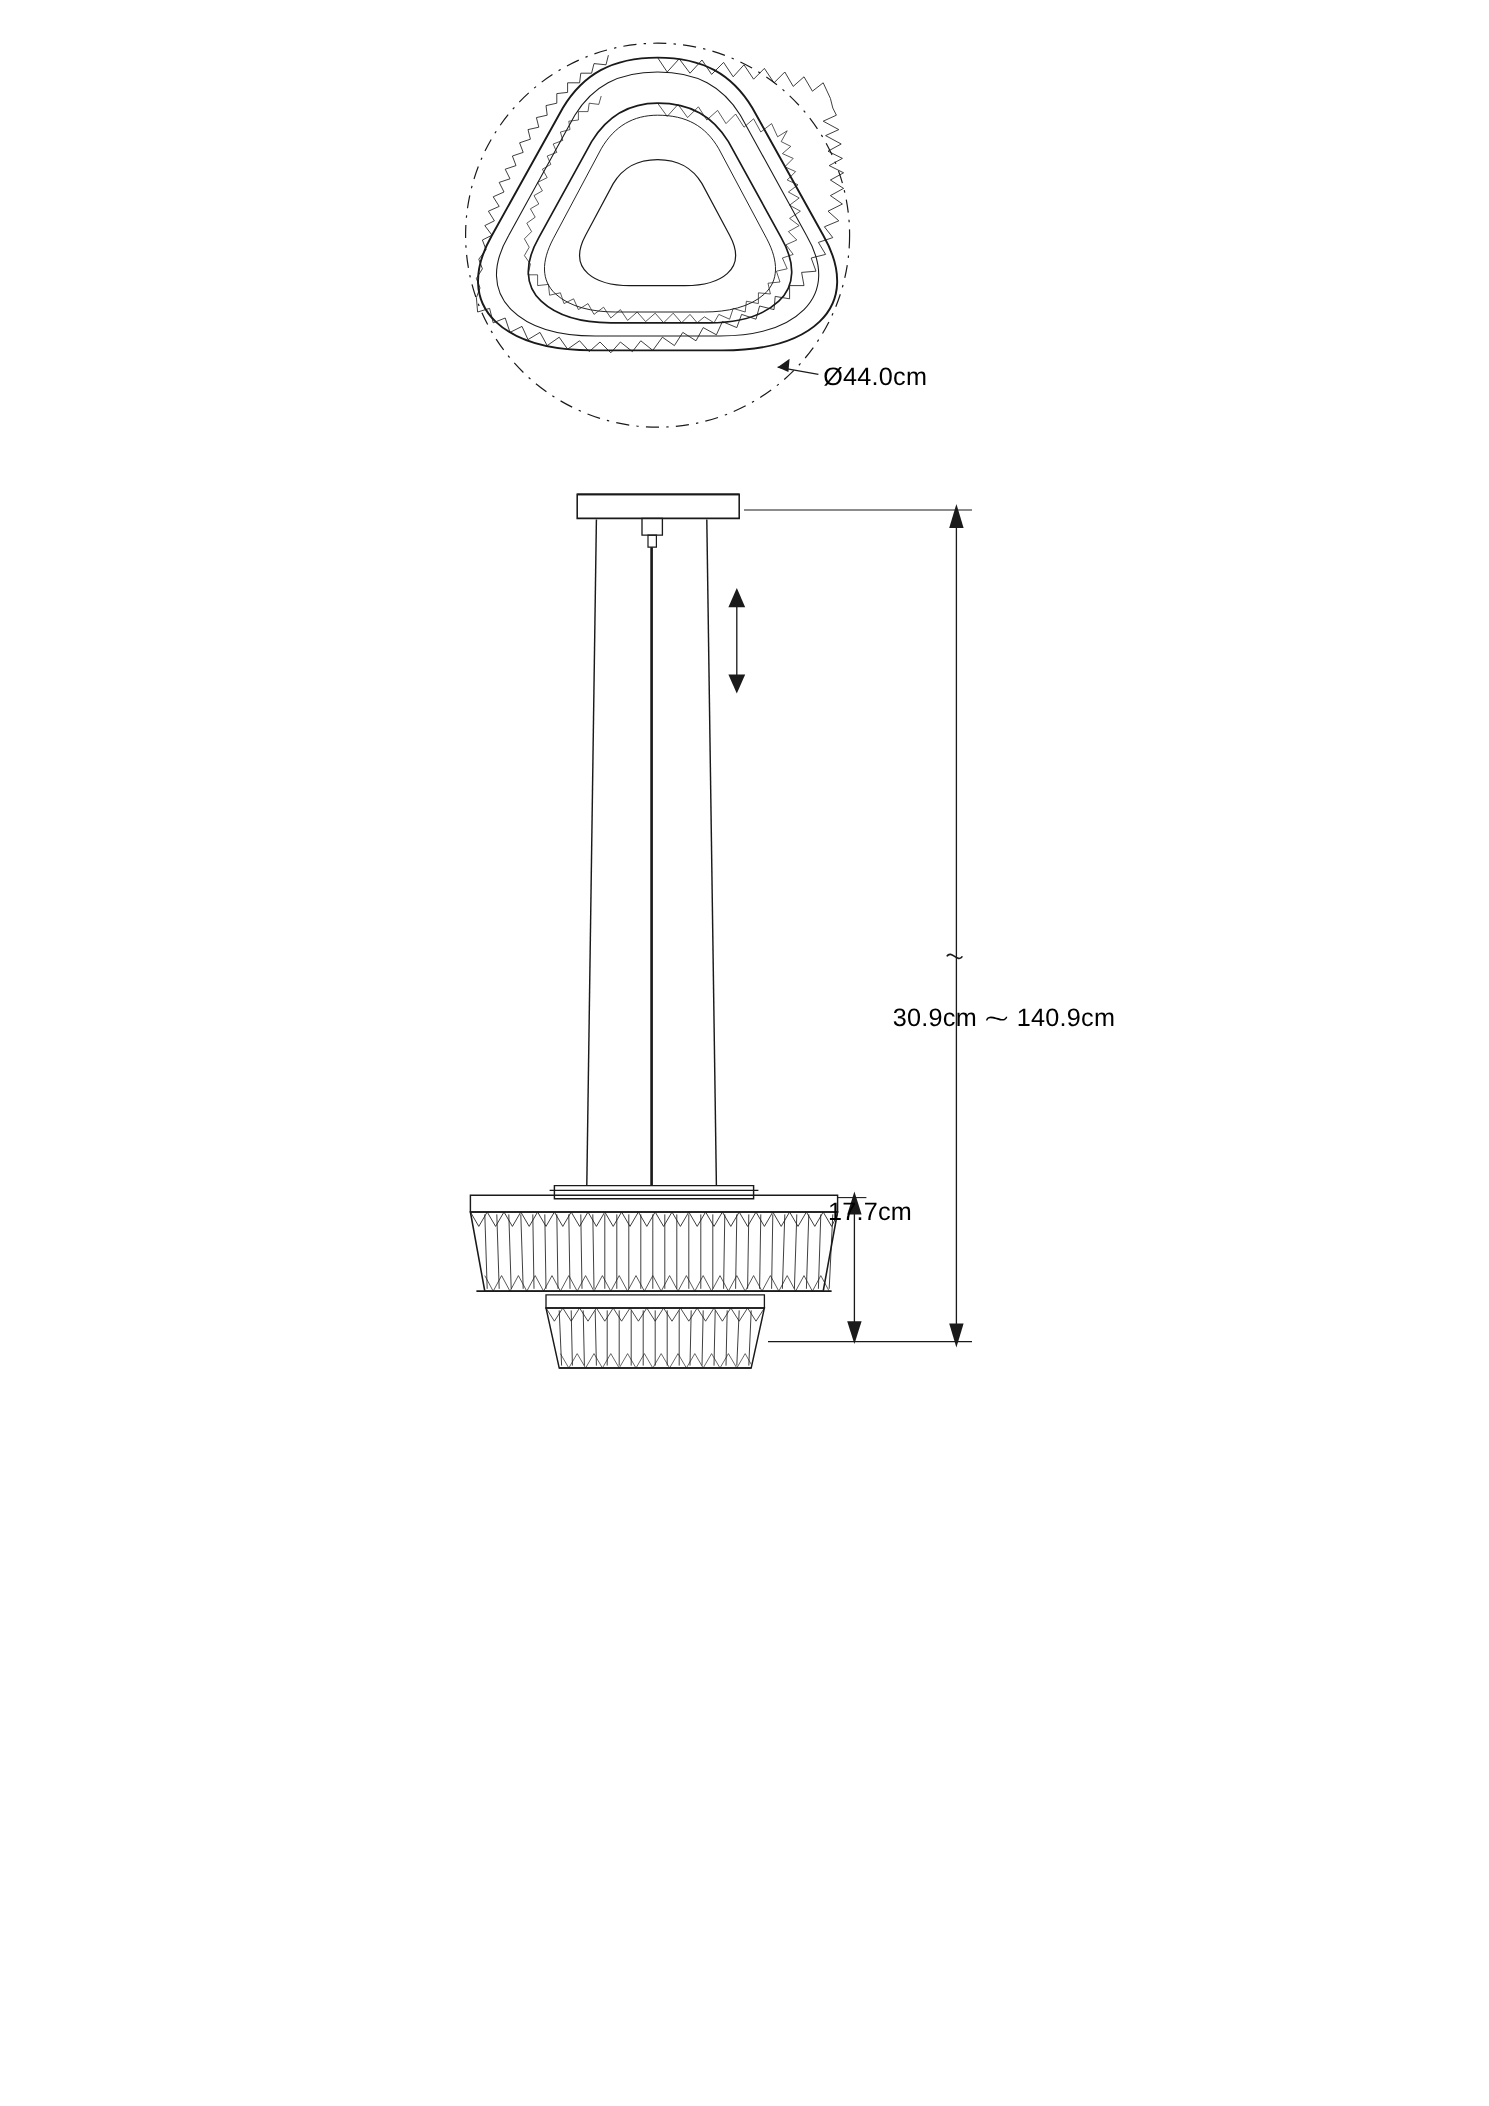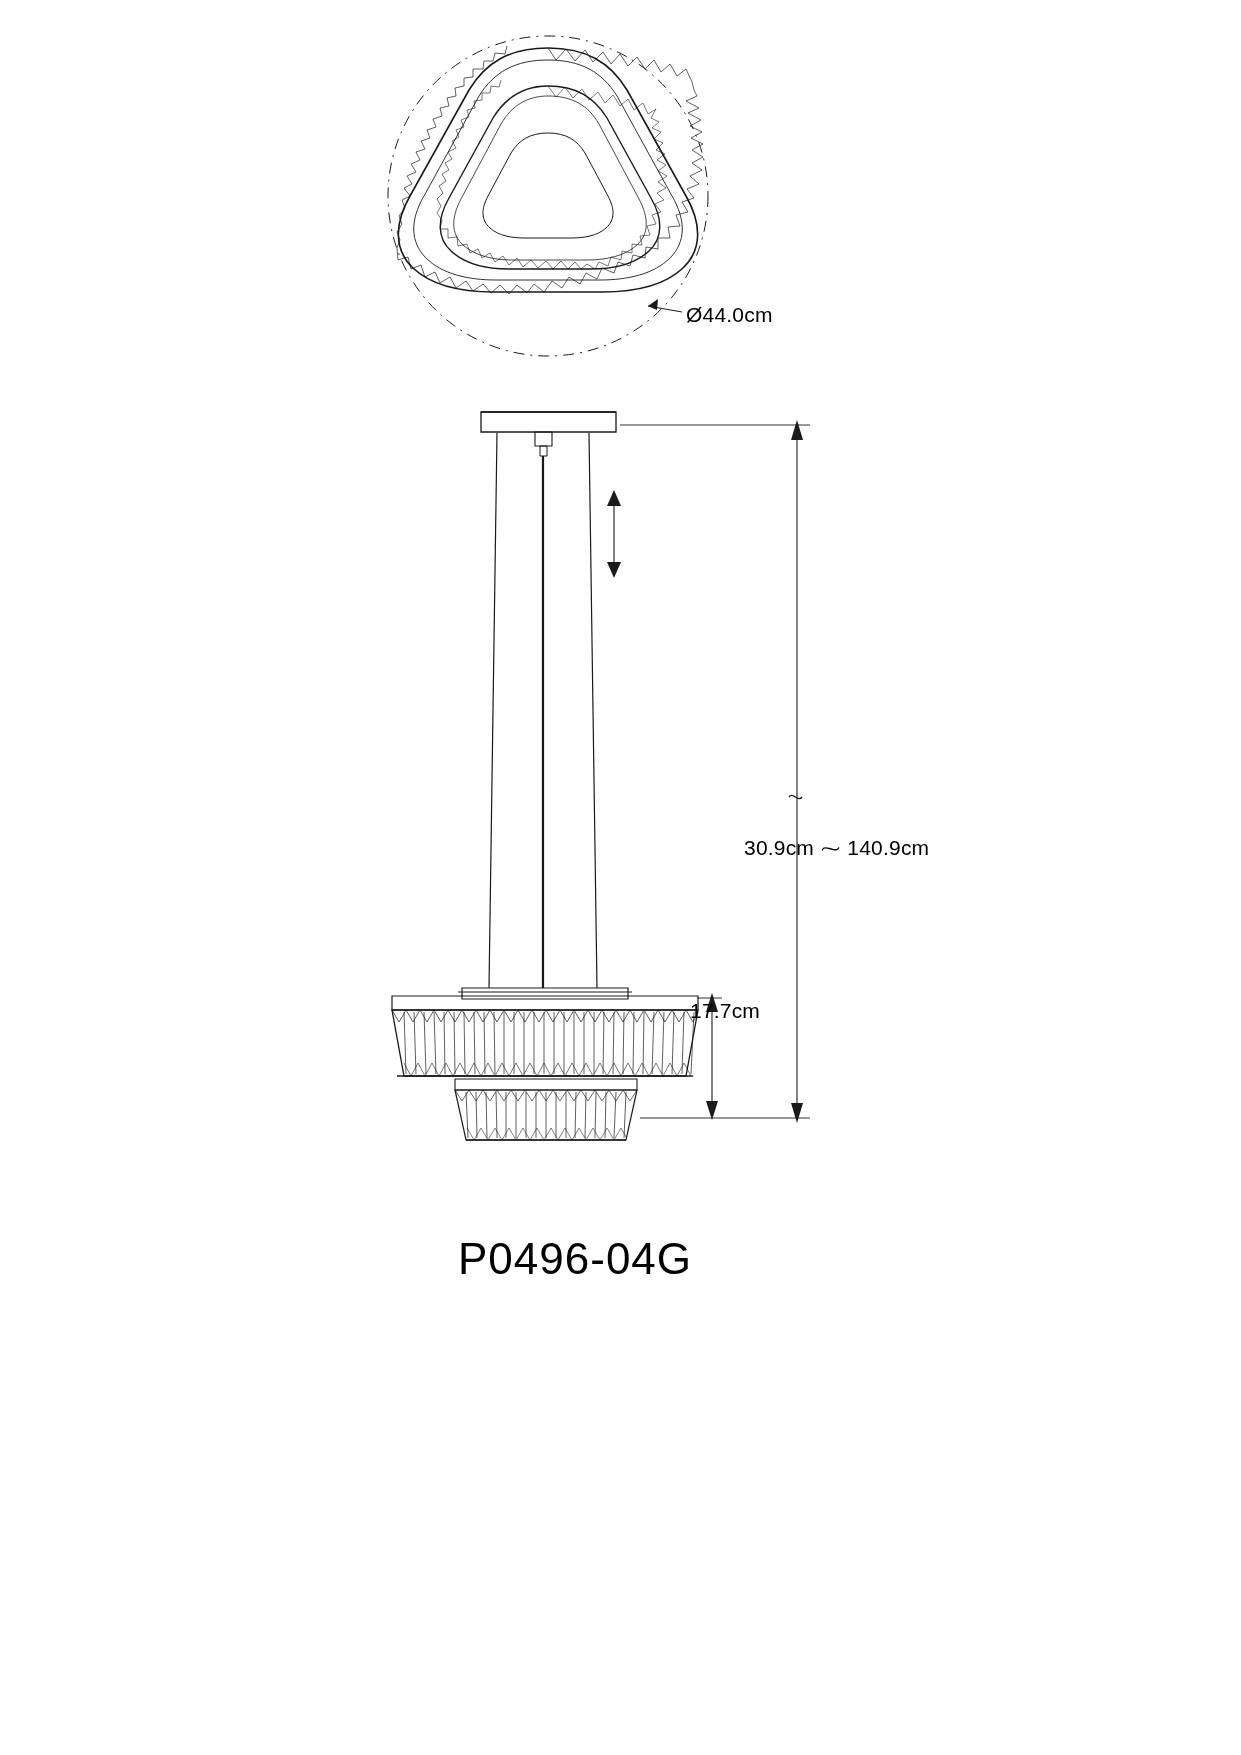--- a/index.html
+++ b/index.html
@@ -235,15 +235,14 @@
       </g>
     </g>
   </svg>
 
   <div class="lbl dim-label" id="label-diameter">Ø44.0cm</div>
 
   <div class="lbl dim-label" id="label-height-range">30.9cm ⁓ 140.9cm</div>
 
   <div class="lbl dim-label" id="label-shade-height">17.7cm</div>
 
-  <div class="lbl part-label" id="label-part-number">P0496-04G</div>
 
 </div>
 
 </body></html>

